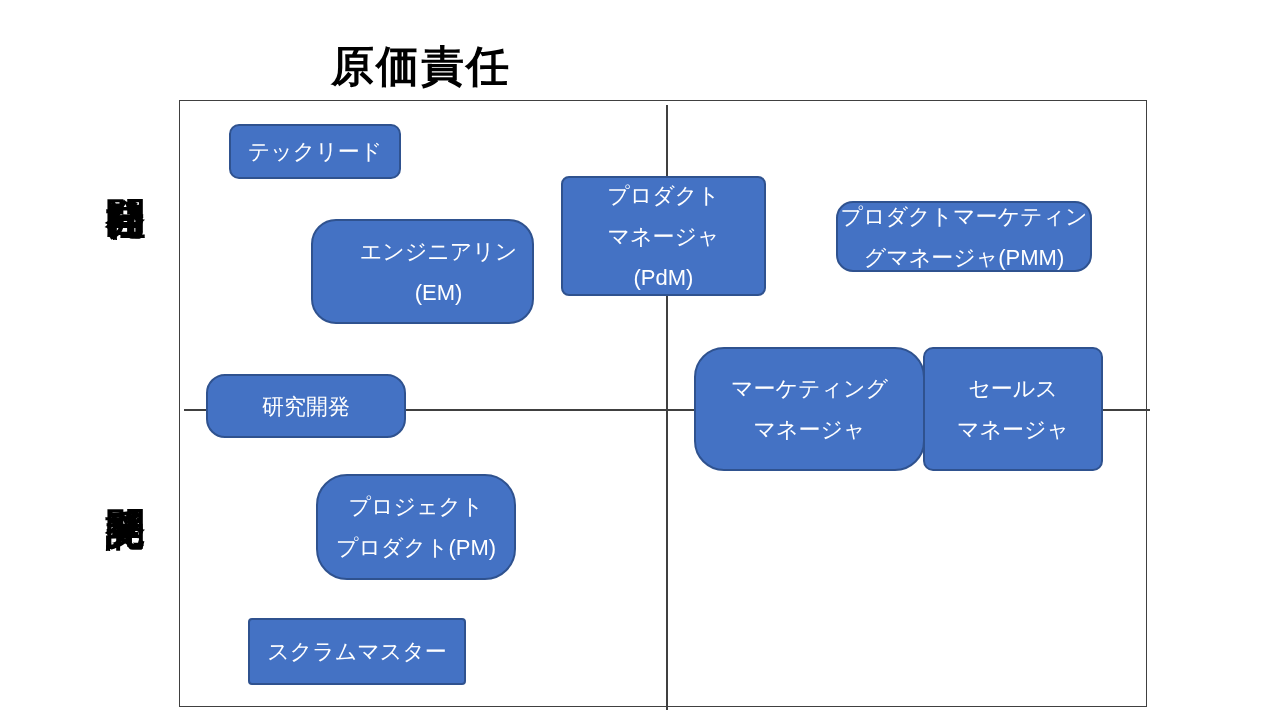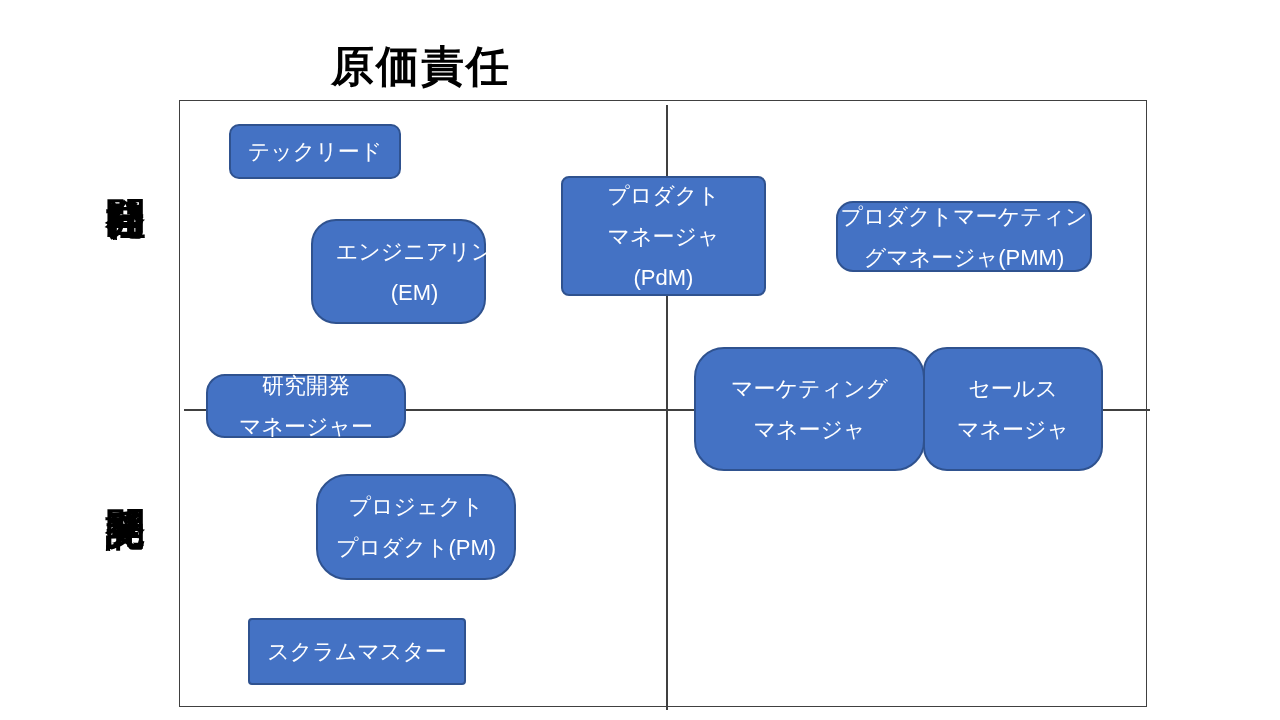--- a/index.html
+++ b/index.html
@@ -108,42 +108,41 @@
 
   <div class="frame">
     <div class="vline"></div>
     <div class="hline"></div>
   </div>
 
   <div id="roles-layer">
       <div class="role-box" style="left: 213px; top: 108px; width: 172px; height: 55px; border-radius: 10px;">
         <div class="role-line">テックリード</div>
       </div>
-      <div class="role-box" style="left: 295px; top: 203px; width: 175px; height: 105px; border-radius: 25px; padding-left: 32px;">
+      <div class="role-box" style="left: 295px; top: 203px; width: 223px; height: 105px; border-radius: 25px; padding-left: 32px;">
         <div class="role-line">エンジニアリン</div>
         <div class="role-line">(EM)</div>
       </div>
       <div class="role-box" style="left: 545px; top: 160px; width: 205px; height: 120px; border-radius: 8px;">
         <div class="role-line">プロダクト</div>
         <div class="role-line">マネージャ</div>
         <div class="role-line">(PdM)</div>
       </div>
       <div class="role-box" style="left: 820px; top: 185px; width: 256px; height: 71px; border-radius: 17px;">
         <div class="role-line">プロダクトマーケティン</div>
         <div class="role-line">グマネージャ(PMM)</div>
       </div>
       <div class="role-box" style="left: 190px; top: 358px; width: 200px; height: 64px; border-radius: 19px;">
         <div class="role-line">研究開発</div>
-        <div class="role-line">マネージャー</div>
       </div>
       <div class="role-box" style="left: 678px; top: 331px; width: 231px; height: 124px; border-radius: 30px;">
         <div class="role-line">マーケティング</div>
         <div class="role-line">マネージャ</div>
       </div>
-      <div class="role-box" style="left: 907px; top: 331px; width: 180px; height: 124px; border-radius: 24px;">
+      <div class="role-box" style="left: 907px; top: 331px; width: 180px; height: 124px; border-radius: 10px;">
         <div class="role-line">セールス</div>
         <div class="role-line">マネージャ</div>
       </div>
       <div class="role-box" style="left: 300px; top: 458px; width: 200px; height: 106px; border-radius: 31px;">
         <div class="role-line">プロジェクト</div>
         <div class="role-line">プロダクト(PM)</div>
       </div>
       <div class="role-box" style="left: 232px; top: 602px; width: 218px; height: 67px; border-radius: 4px;">
         <div class="role-line">スクラムマスター</div>
       </div>

